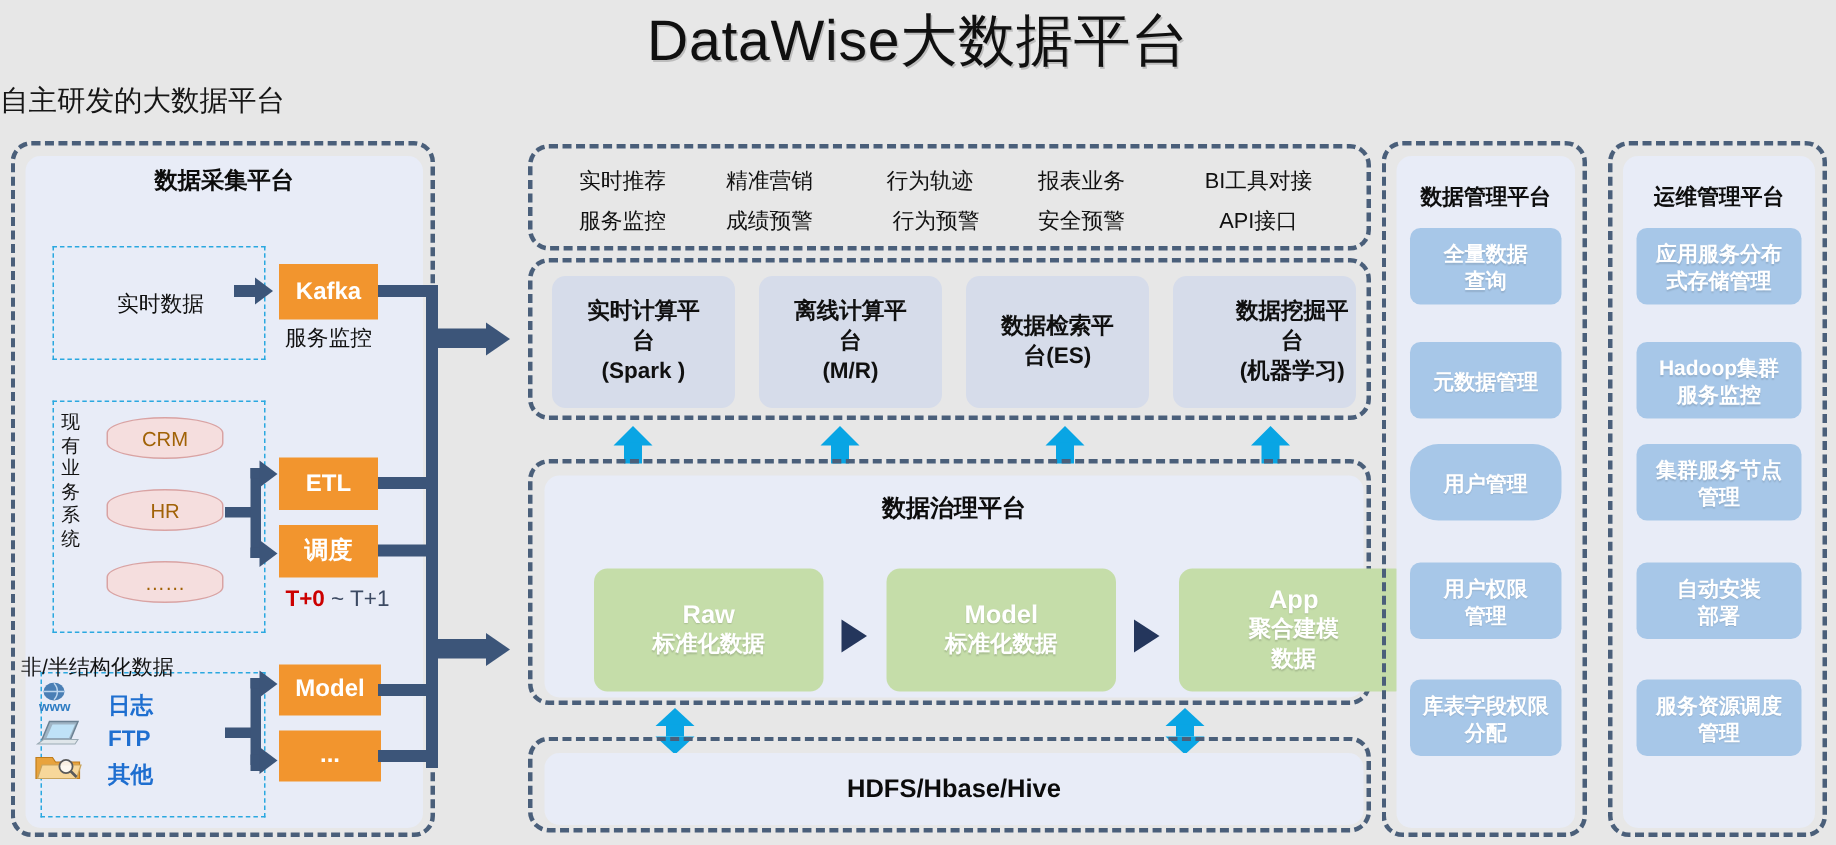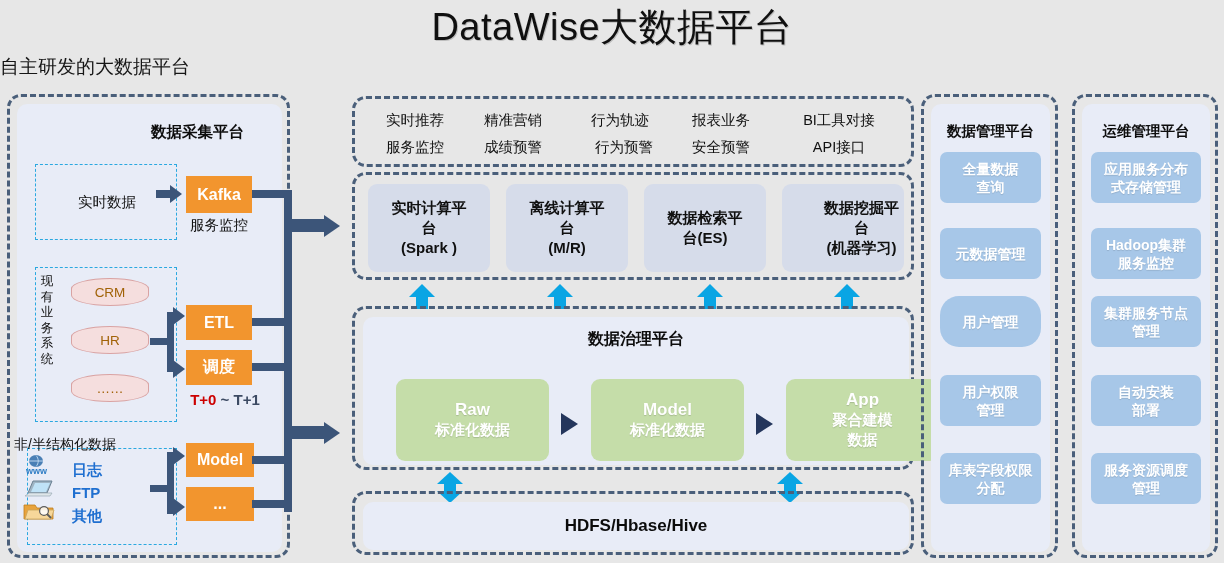--- a/index.html
+++ b/index.html
@@ -31,21 +31,21 @@
   .innerpanel{
     background:#e8ecf7;border-radius:10px;box-sizing:border-box;
   }
   .paneltitle{
     text-align:center;font-weight:bold;color:#0d0d0d;
   }
 
   
   #collect-frame{left:7px;top:94px;width:283px;height:464px;}
   #collect-inner{left:7px;top:7px;width:265px;height:448px;}
-  #collect-title{left:0;top:18px;width:265px;font-size:15.5px;padding-left:48px;}
+  #collect-title{left:0;top:6px;width:265px;font-size:15.5px;}
 
   .cyanbox{
     border:1.6px dashed #2aa8e0;box-sizing:border-box;background:transparent;
   }
   #rt-box{left:18px;top:60px;width:142px;height:76px;}
   #rt-box-label{
     left:0;top:28px;width:142px;text-align:center;font-size:14.5px;color:#111;
   }
   #biz-box{left:18px;top:163px;width:142px;height:155px;}
   #unstr-box{left:10px;top:344px;width:150px;height:97px;}
@@ -71,21 +71,21 @@
     background:#f2952e;color:#fff;font-weight:bold;
     display:flex;align-items:center;justify-content:center;
     font-size:16px;box-sizing:border-box;
   }
   #kafka{left:186px;top:176px;width:66px;height:37px;}
   #kafka-cap{left:160px;top:216px;width:118px;text-align:center;font-size:14.5px;color:#111;}
   #etl{left:186px;top:305px;width:66px;height:35px;}
   #sched{left:186px;top:350px;width:66px;height:35px;}
   #tplus{left:160px;top:391px;width:130px;text-align:center;font-size:15px;font-weight:bold;}
   #tplus .red{color:#cc0000;}
-  #tplus .gray{color:#3c4a63;font-weight:bold;}
+  #tplus .gray{color:#3c4a63;font-weight:normal;}
   #flume{left:186px;top:443px;width:68px;height:34px;}
   #dots{left:186px;top:487px;width:68px;height:34px;}
 
   
   #unstr-title{left:14px;top:436px;font-size:14px;color:#111;}
   .bluelbl{font-size:15px;font-weight:bold;color:#1f6fd0;position:absolute;}
   #lbl-log{left:72px;top:461px;}
   #lbl-ftp{left:72px;top:484px;}
   #lbl-other{left:72px;top:507px;}
 

